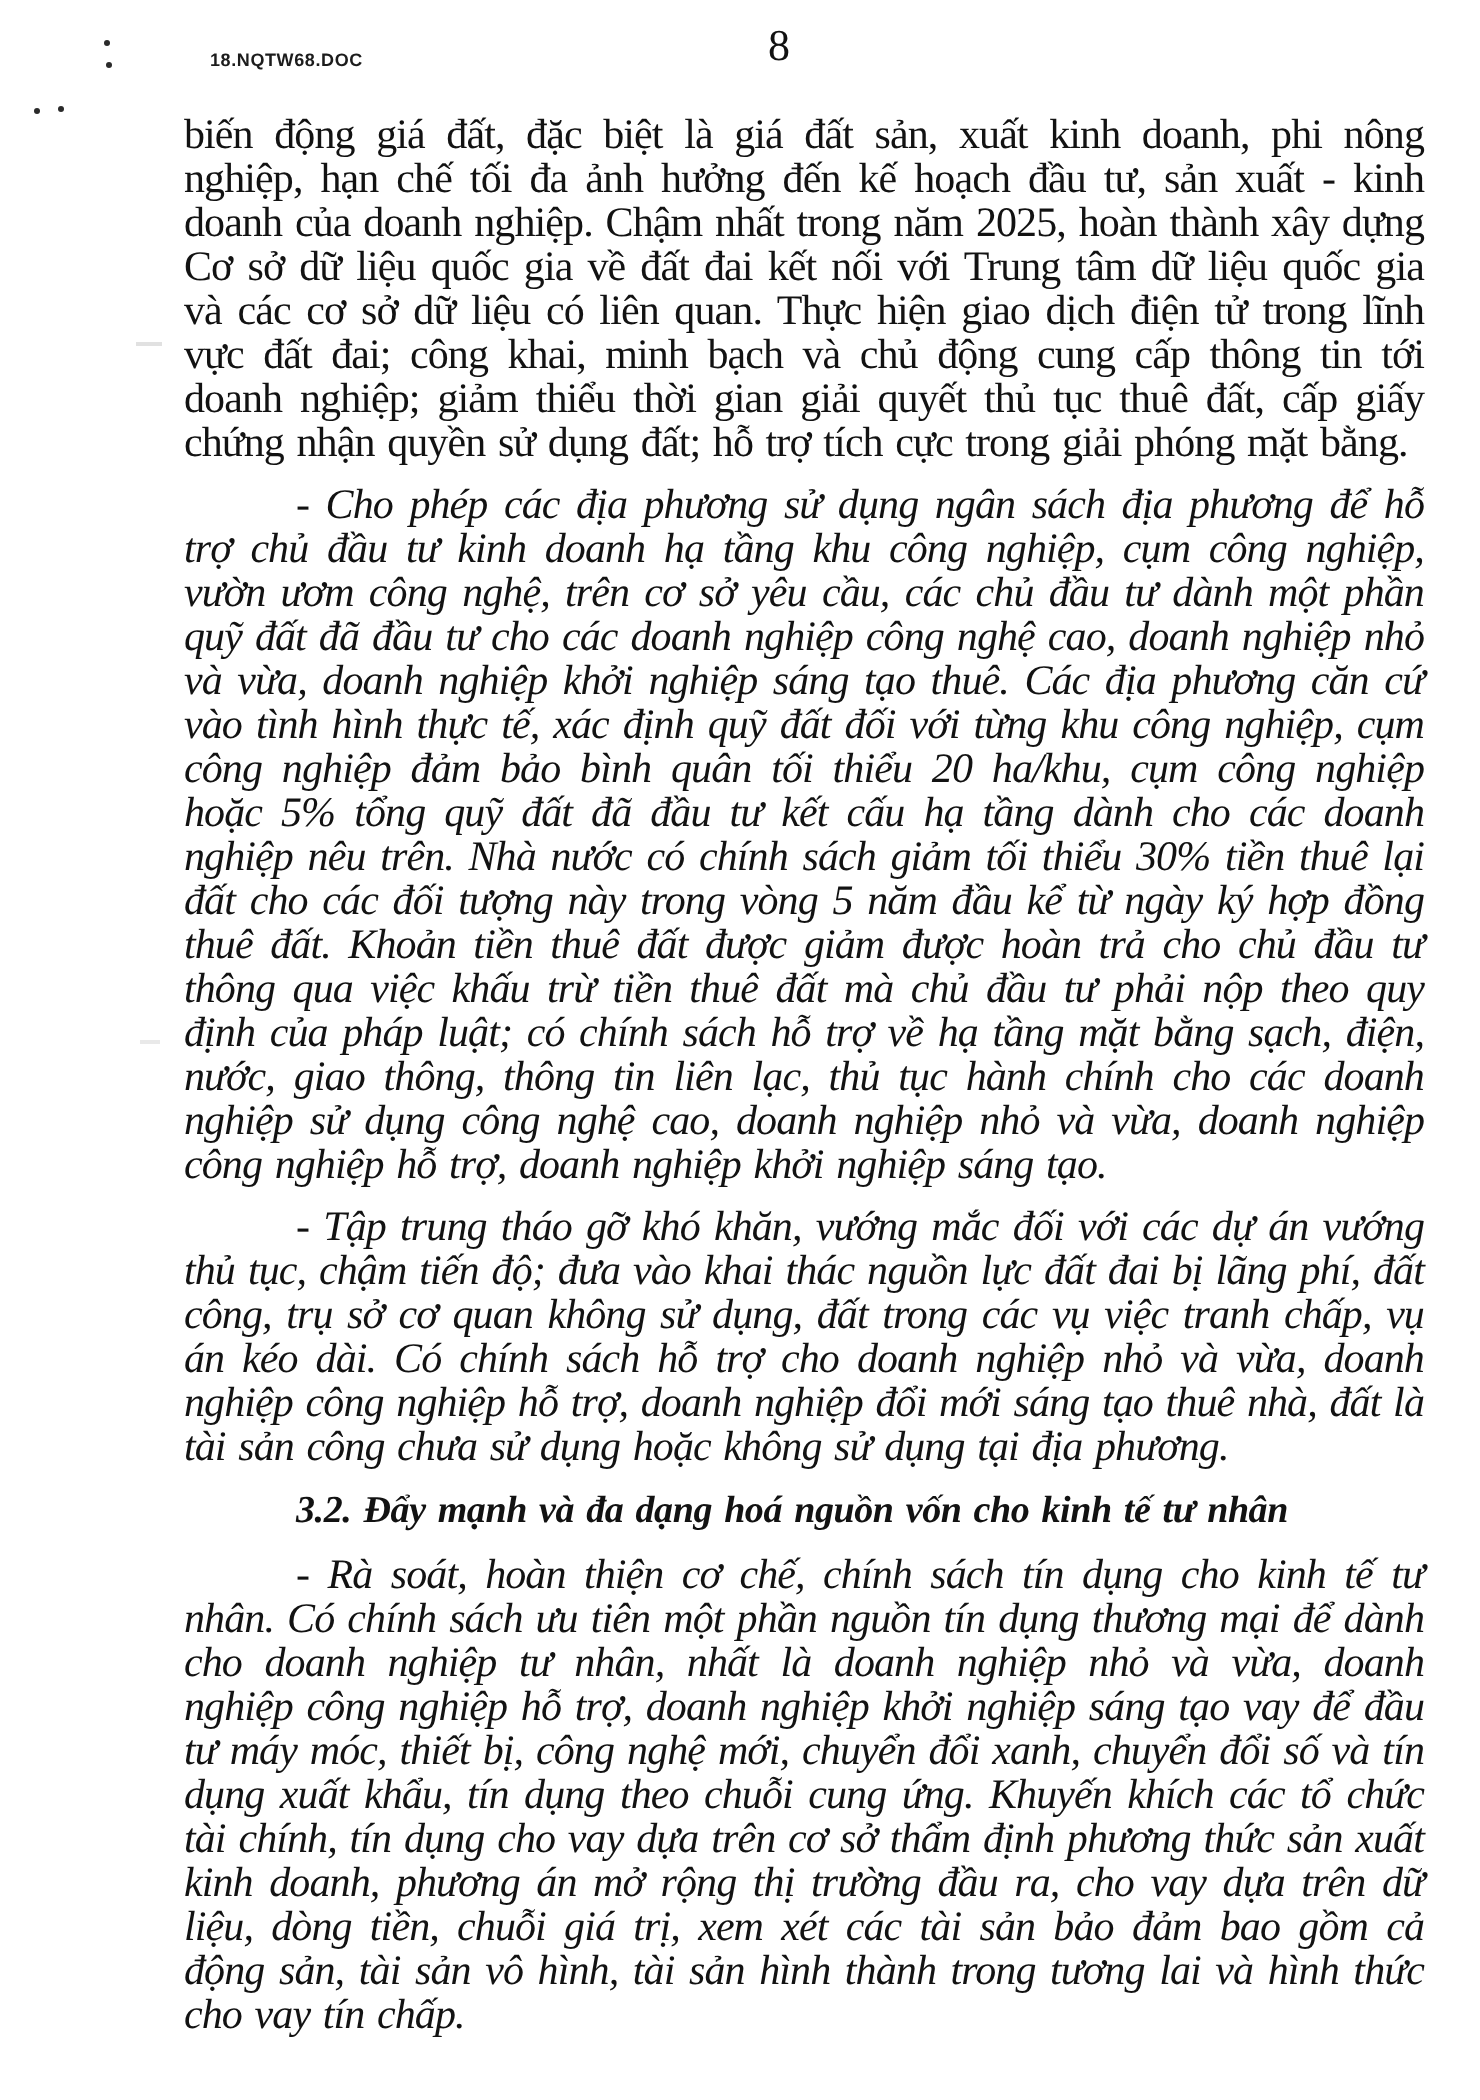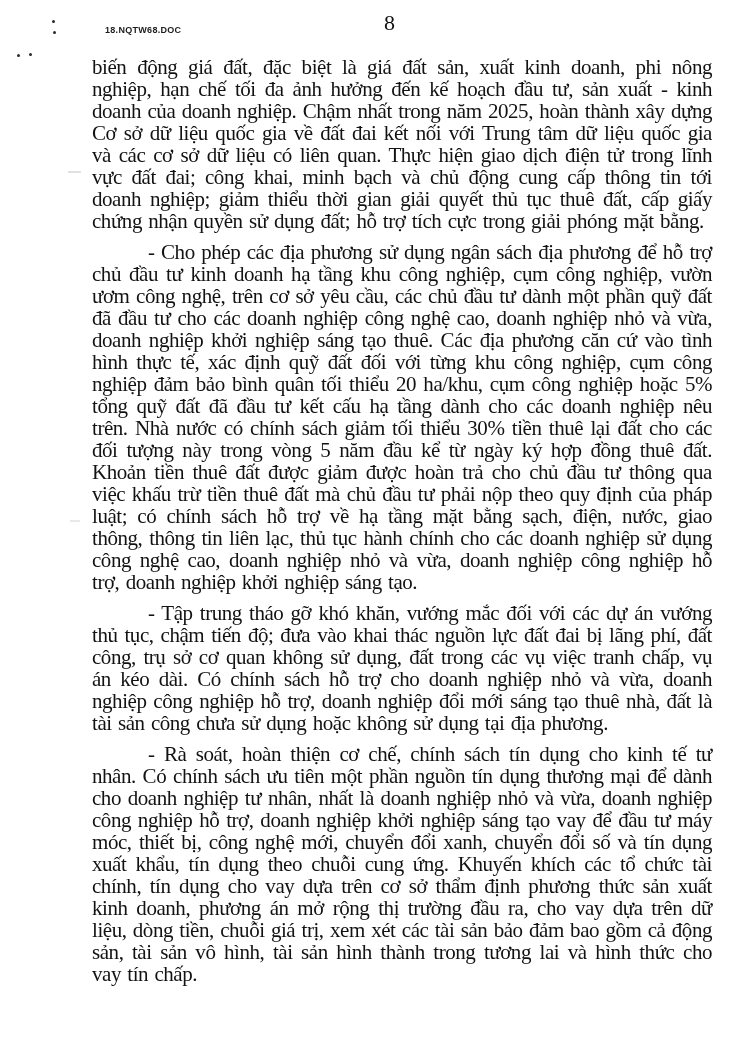--- a/index.html
+++ b/index.html
@@ -44,20 +44,21 @@
     padding: 0;
     font-size: 21px;
     line-height: 22px;
     letter-spacing: -0.45px;
     word-spacing: 1.5px;
     text-align: justify;
   }
   .content p.indent {
     text-indent: 56px;
     margin-top: 9px;
+    font-style: italic;
   }
   .content h3.heading {
     font-size: 19px;
     font-weight: bold;
     font-style: italic;
     text-indent: 56px;
     text-align: left;
     margin-top: 11px;
     margin-bottom: 2px;
     letter-spacing: -0.2px;
@@ -85,16 +86,17 @@
   <div class="artifact" style="left:53px; top:31px; width:3px; height:3px;"></div>
   <div class="artifact" style="left:17px; top:54px; width:3px; height:3px;"></div>
   <div class="artifact" style="left:29px; top:53px; width:3px; height:3px;"></div>
   <div class="artifact faint" style="left:68px; top:171px; width:13px; height:2px; opacity:.3;"></div>
   <div class="artifact faint" style="left:70px; top:520px; width:10px; height:2px; opacity:.22;"></div>
 
   <div class="content" id="content">
       <p class="">biến động giá đất, đặc biệt là giá đất sản, xuất kinh doanh, phi nông nghiệp, hạn chế tối đa ảnh hưởng đến kế hoạch đầu tư, sản xuất - kinh doanh của doanh nghiệp. Chậm nhất trong năm 2025, hoàn thành xây dựng Cơ sở dữ liệu quốc gia về đất đai kết nối với Trung tâm dữ liệu quốc gia và các cơ sở dữ liệu có liên quan. Thực hiện giao dịch điện tử trong lĩnh vực đất đai; công khai, minh bạch và chủ động cung cấp thông tin tới doanh nghiệp; giảm thiểu thời gian giải quyết thủ tục thuê đất, cấp giấy chứng nhận quyền sử dụng đất; hỗ trợ tích cực trong giải phóng mặt bằng.</p>
       <p class="indent">- Cho phép các địa phương sử dụng ngân sách địa phương để hỗ trợ chủ đầu tư kinh doanh hạ tầng khu công nghiệp, cụm công nghiệp, vườn ươm công nghệ, trên cơ sở yêu cầu, các chủ đầu tư dành một phần quỹ đất đã đầu tư cho các doanh nghiệp công nghệ cao, doanh nghiệp nhỏ và vừa, doanh nghiệp khởi nghiệp sáng tạo thuê. Các địa phương căn cứ vào tình hình thực tế, xác định quỹ đất đối với từng khu công nghiệp, cụm công nghiệp đảm bảo bình quân tối thiểu 20 ha/khu, cụm công nghiệp hoặc 5% tổng quỹ đất đã đầu tư kết cấu hạ tầng dành cho các doanh nghiệp nêu trên. Nhà nước có chính sách giảm tối thiểu 30% tiền thuê lại đất cho các đối tượng này trong vòng 5 năm đầu kể từ ngày ký hợp đồng thuê đất. Khoản tiền thuê đất được giảm được hoàn trả cho chủ đầu tư thông qua việc khấu trừ tiền thuê đất mà chủ đầu tư phải nộp theo quy định của pháp luật; có chính sách hỗ trợ về hạ tầng mặt bằng sạch, điện, nước, giao thông, thông tin liên lạc, thủ tục hành chính cho các doanh nghiệp sử dụng công nghệ cao, doanh nghiệp nhỏ và vừa, doanh nghiệp công nghiệp hỗ trợ, doanh nghiệp khởi nghiệp sáng tạo.</p>
       <p class="indent">- Tập trung tháo gỡ khó khăn, vướng mắc đối với các dự án vướng thủ tục, chậm tiến độ; đưa vào khai thác nguồn lực đất đai bị lãng phí, đất công, trụ sở cơ quan không sử dụng, đất trong các vụ việc tranh chấp, vụ án kéo dài. Có chính sách hỗ trợ cho doanh nghiệp nhỏ và vừa, doanh nghiệp công nghiệp hỗ trợ, doanh nghiệp đổi mới sáng tạo thuê nhà, đất là tài sản công chưa sử dụng hoặc không sử dụng tại địa phương.</p>
+      <h3 class="heading">3.2. Đẩy mạnh và đa dạng hoá nguồn vốn cho kinh tế tư nhân</h3>
       <p class="indent">- Rà soát, hoàn thiện cơ chế, chính sách tín dụng cho kinh tế tư nhân. Có chính sách ưu tiên một phần nguồn tín dụng thương mại để dành cho doanh nghiệp tư nhân, nhất là doanh nghiệp nhỏ và vừa, doanh nghiệp công nghiệp hỗ trợ, doanh nghiệp khởi nghiệp sáng tạo vay để đầu tư máy móc, thiết bị, công nghệ mới, chuyển đổi xanh, chuyển đổi số và tín dụng xuất khẩu, tín dụng theo chuỗi cung ứng. Khuyến khích các tổ chức tài chính, tín dụng cho vay dựa trên cơ sở thẩm định phương thức sản xuất kinh doanh, phương án mở rộng thị trường đầu ra, cho vay dựa trên dữ liệu, dòng tiền, chuỗi giá trị, xem xét các tài sản bảo đảm bao gồm cả động sản, tài sản vô hình, tài sản hình thành trong tương lai và hình thức cho vay tín chấp.</p>
     </div>
 
 </div>
 
 </body></html>

